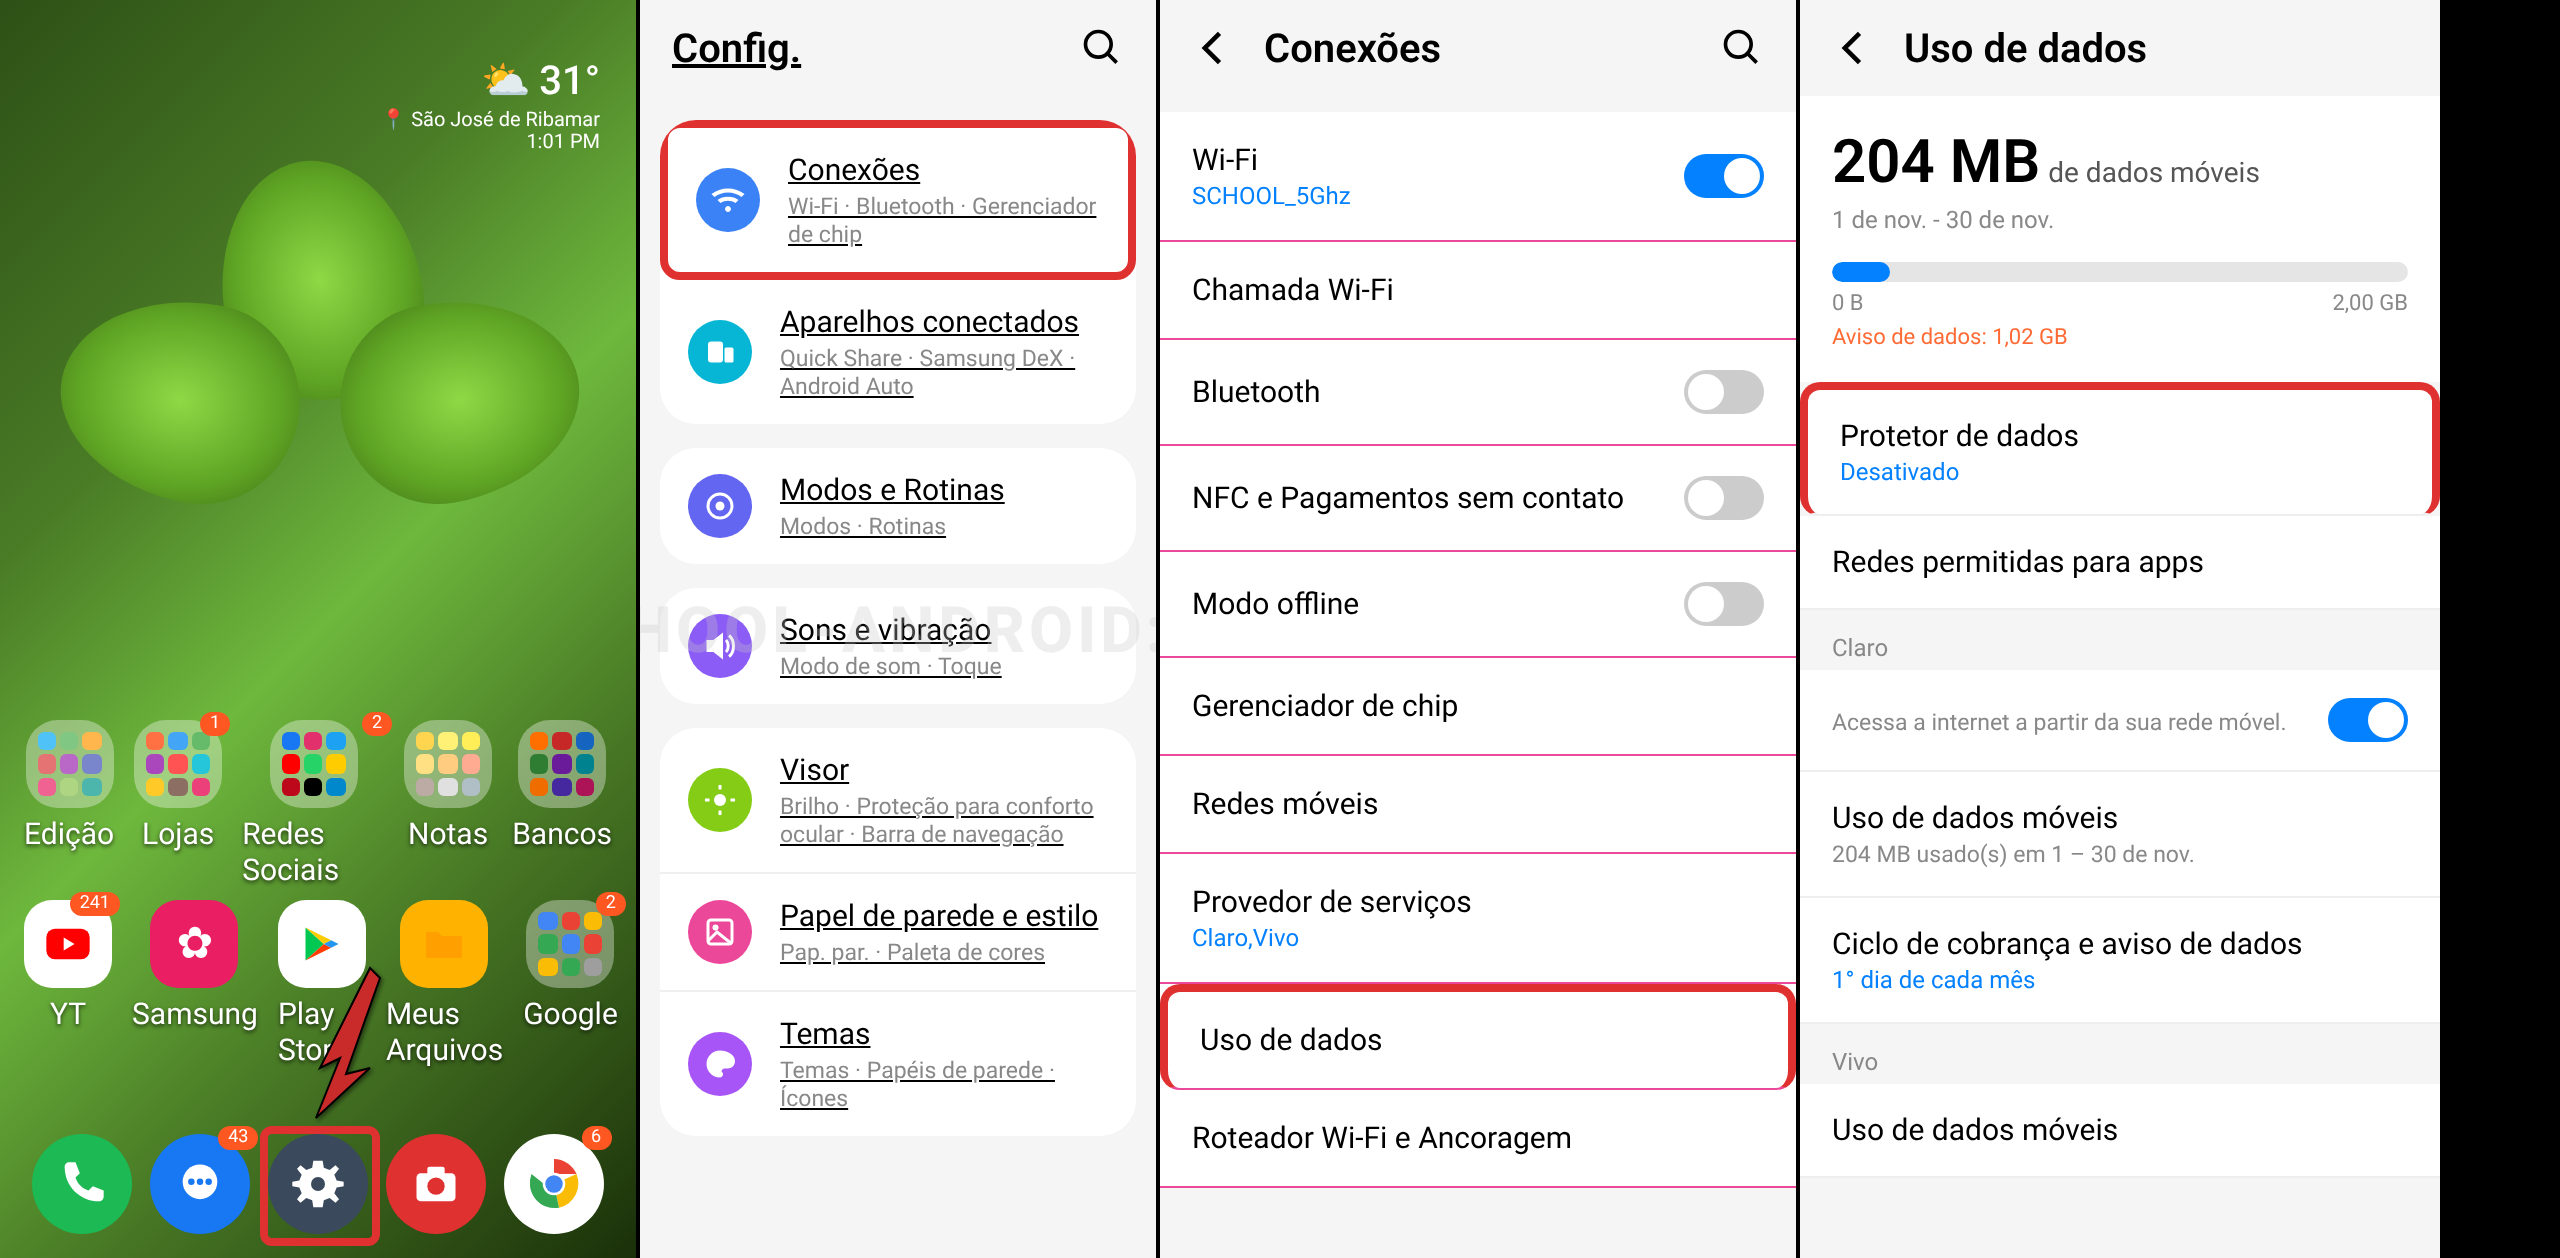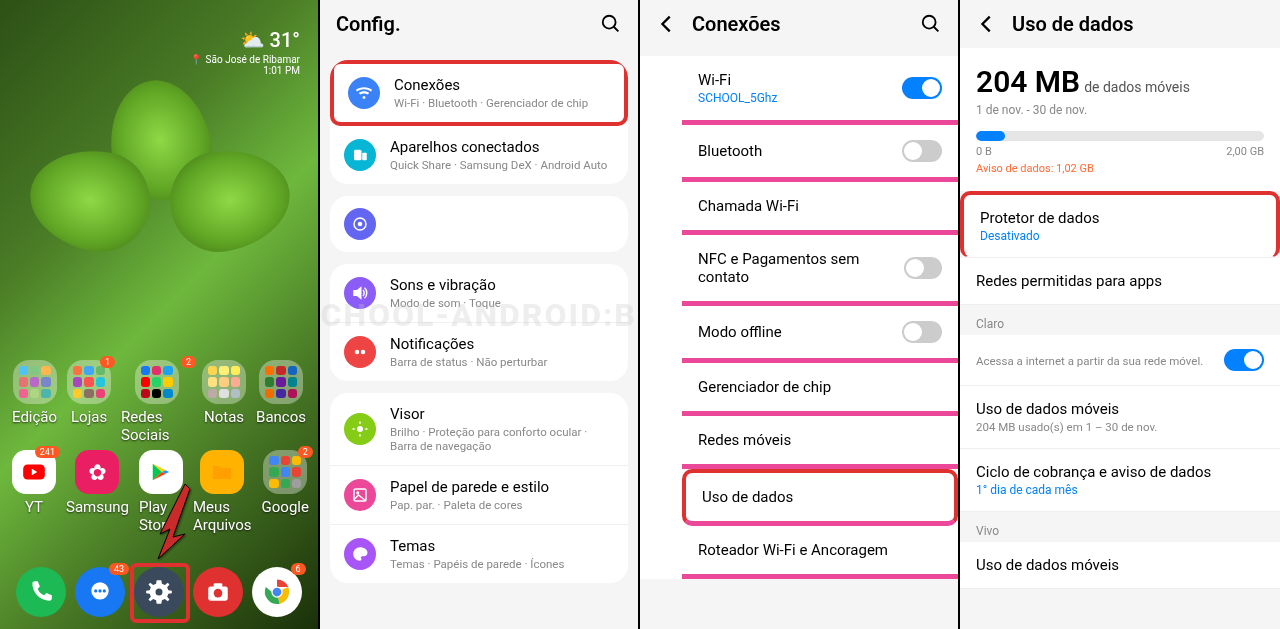--- a/index.html
+++ b/index.html
@@ -1,19 +1,19 @@
 <!DOCTYPE html>
 <html><head>
 <meta charset="utf-8">
 <style>
 * { margin: 0; padding: 0; box-sizing: border-box; font-family: -apple-system, BlinkMacSystemFont, 'Segoe UI', Roboto, Arial, sans-serif; }
 body { width: 1280px; height: 629px; display: flex; background: #000; overflow: hidden; }
 .panel { height: 629px; border-right: 2px solid #000; background: #f5f5f5; position: relative; overflow: hidden; }
 .p1 { width: 320px; }
-.p2 { width: 320px; }
+.p2 { width: 260px; text-decoration: underline; }
 .p3 { width: 320px; }
 .p4 { width: 320px; border-right: none; }
 
 
 .home-bg { width: 100%; height: 100%; background: linear-gradient(135deg, #2d5016 0%, #4a7c26 30%, #6eb83d 50%, #4a7c26 70%, #1a3009 100%); position: relative; }
 .clover { position: absolute; top: 80px; left: 40px; width: 240px; height: 240px; }
 .leaf { position: absolute; width: 100px; height: 120px; background: radial-gradient(ellipse at center, #8fd946 0%, #5fa524 60%, #3d6b15 100%); border-radius: 50% 50% 50% 50% / 60% 60% 40% 40%; }
 .leaf1 { top: 0; left: 70px; transform: rotate(-10deg); }
 .leaf2 { top: 60px; left: 0; transform: rotate(-80deg); }
 .leaf3 { top: 60px; right: 0; transform: rotate(80deg); }
@@ -47,21 +47,21 @@
 .item { padding: 12px 14px; display: flex; align-items: center; gap: 14px; border-bottom: 1px solid #f0f0f0; position: relative; }
 .item:last-child { border-bottom: none; }
 .item-icon { width: 32px; height: 32px; border-radius: 50%; display: flex; align-items: center; justify-content: center; flex-shrink: 0; }
 .item-text { flex: 1; }
 .item-title { font-size: 15px; color: #000; }
 .item-sub { font-size: 11.5px; color: #888; margin-top: 2px; }
 .item-sub-blue { font-size: 12px; color: #0381fe; margin-top: 2px; }
 .red-highlight { border: 4px solid #e03131; border-radius: 10px; }
 
 
-.conn-item { padding: 15px 16px; display: flex; align-items: center; justify-content: space-between; background: #fff; border-bottom: 5px solid #ec4899; margin-left: 42px; }
+.conn-item { padding: 15px 16px; display: flex; align-items: center; justify-content: space-between; background: #fff; border-bottom: 1px solid #ec4899; }
 .conn-title { font-size: 15px; color: #000; }
 .toggle { width: 40px; height: 22px; border-radius: 12px; background: #ccc; position: relative; }
 .toggle.on { background: #0381fe; }
 .toggle-knob { position: absolute; width: 18px; height: 18px; background: #fff; border-radius: 50%; top: 2px; left: 2px; transition: all 0.2s; }
 .toggle.on .toggle-knob { left: 20px; }
 .conn-list { background: #fff; margin-top: 8px; }
 
 
 .usage-header { padding: 16px; background: #fff; }
 .usage-big { font-size: 30px; font-weight: 600; display: inline; }
@@ -324,45 +324,37 @@
         </div>
       </div>
       <div class="card">
         <div class="item">
           <div class="item-icon" style="background: rgb(99, 102, 241);">
             <svg width="18" height="18" viewBox="0 0 24 24" fill="#fff">
               <circle cx="12" cy="12" r="8" fill="none" stroke="#fff" stroke-width="2"></circle>
               <circle cx="12" cy="12" r="3"></circle>
             </svg>
           </div>
+          <div class="item-text">
+            <div class="item-title">Modos e Rotinas</div>
+            <div class="item-sub">Modos · Rotinas</div>
+          </div>
         </div>
       </div>
       <div class="card">
         <div class="item">
           <div class="item-icon" style="background: rgb(139, 92, 246);">
             <svg width="18" height="18" viewBox="0 0 24 24" fill="#fff">
               <path d="M4 9 L8 9 L13 5 L13 19 L8 15 L4 15 Z M16 8 C18 10 18 14 16 16 M18 5 C22 8 22 16 18 19" stroke="#fff" stroke-width="2" fill="none"></path>
               <path d="M4 9 L8 9 L13 5 L13 19 L8 15 L4 15 Z" fill="#fff"></path>
             </svg>
           </div>
           <div class="item-text">
             <div class="item-title">Sons e vibração</div>
             <div class="item-sub">Modo de som · Toque</div>
-          </div>
-        </div>
-        <div class="item">
-          <div class="item-icon" style="background: rgb(239, 68, 68);">
-            <svg width="18" height="18" viewBox="0 0 24 24" fill="#fff">
-              <circle cx="8" cy="12" r="3"></circle>
-              <circle cx="16" cy="12" r="3"></circle>
-            </svg>
-          </div>
-          <div class="item-text">
-            <div class="item-title">Notificações</div>
-            <div class="item-sub">Barra de status · Não perturbar</div>
           </div>
         </div>
       </div>
       <div class="card">
         <div class="item">
           <div class="item-icon" style="background: rgb(132, 204, 22);">
             <svg width="18" height="18" viewBox="0 0 24 24" fill="#fff">
               <circle cx="12" cy="12" r="4"></circle>
               <line x1="12" y1="2" x2="12" y2="5" stroke="#fff" stroke-width="2"></line>
               <line x1="12" y1="19" x2="12" y2="22" stroke="#fff" stroke-width="2"></line>
@@ -426,33 +418,33 @@
         <div>
           <div class="conn-title">Wi-Fi</div>
           <div class="item-sub-blue">SCHOOL_5Ghz</div>
         </div>
         <div class="toggle on">
           <div class="toggle-knob"></div>
         </div>
       </div>
       <div class="conn-item">
         <div>
+          <div class="conn-title">Chamada Wi-Fi</div>
+        </div>
+      </div>
+      <div class="conn-item">
+        <div>
           <div class="conn-title">Bluetooth</div>
         </div>
         <div class="toggle">
           <div class="toggle-knob"></div>
         </div>
       </div>
       <div class="conn-item">
         <div>
-          <div class="conn-title">Chamada Wi-Fi</div>
-        </div>
-      </div>
-      <div class="conn-item">
-        <div>
           <div class="conn-title">NFC e Pagamentos sem contato</div>
         </div>
         <div class="toggle">
           <div class="toggle-knob"></div>
         </div>
       </div>
       <div class="conn-item">
         <div>
           <div class="conn-title">Modo offline</div>
         </div>
@@ -461,20 +453,26 @@
         </div>
       </div>
       <div class="conn-item">
         <div>
           <div class="conn-title">Gerenciador de chip</div>
         </div>
       </div>
       <div class="conn-item">
         <div>
           <div class="conn-title">Redes móveis</div>
+        </div>
+      </div>
+      <div class="conn-item">
+        <div>
+          <div class="conn-title">Provedor de serviços</div>
+          <div class="item-sub-blue">Claro,Vivo</div>
         </div>
       </div>
       <div class="conn-item red-highlight">
         <div>
           <div class="conn-title">Uso de dados</div>
         </div>
       </div>
       <div class="conn-item">
         <div>
           <div class="conn-title">Roteador Wi-Fi e Ancoragem</div>

